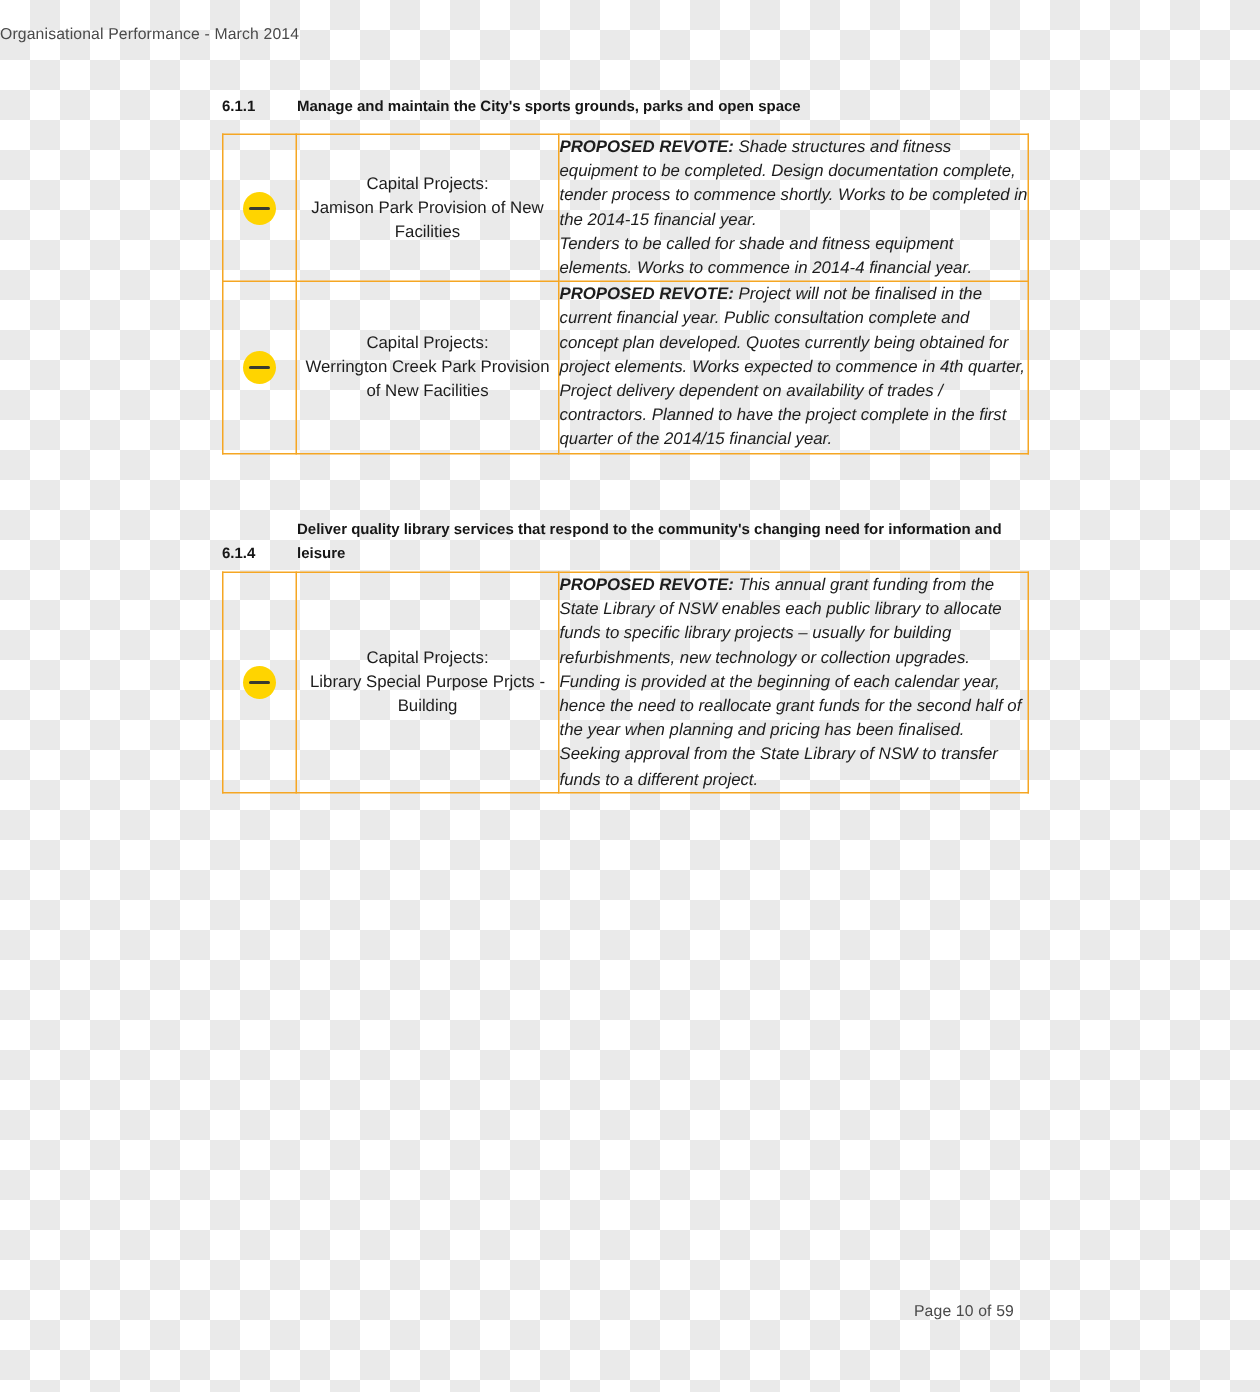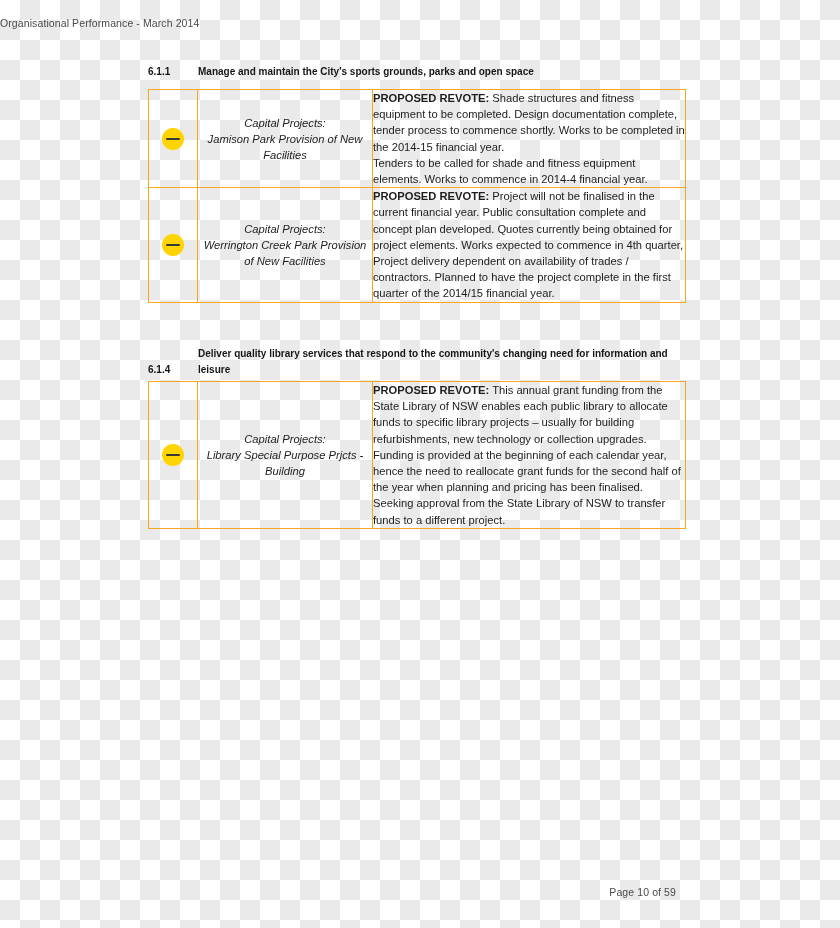--- a/index.html
+++ b/index.html
@@ -36,21 +36,21 @@
     width: 669px;
     font-size: 10.5px;
     color: #4a4a4a;
     letter-spacing: .1px;
   }
 
   
   .doc-footer {
     position: absolute;
     left: 0;
-    top: 886px;
+    top: 868px;
     width: 676px;
     text-align: right;
     font-size: 10.5px;
     color: #4a4a4a;
     letter-spacing: .1px;
   }
 
   
   .section-heading {
     position: absolute;
@@ -93,32 +93,31 @@
 
   .perf-table td {
     border: 1px solid #f5a623;
     vertical-align: middle;
     padding: 0;
     background: transparent;
   }
 
   .col-status { width: 48px; }
   .col-project { width: 174px; }
-  .col-comment { width: 312px; }
+  .col-comment { width: 312px; font-style: italic; }
 
   .status-cell {
     text-align: center;
   }
   .project-cell {
     text-align: center;
     font-size: 11.2px;
     color: #1d1d1d;
     line-height: 16px;
     padding: 6px 8px;
-    font-style: italic;
   }
   .comment-cell {
     text-align: left;
     font-size: 11.2px;
     color: #1d1d1d;
     line-height: 16.2px;
     padding: 7px 7px 7px 8px;
   }
   .comment-cell p {
     margin: 0;

